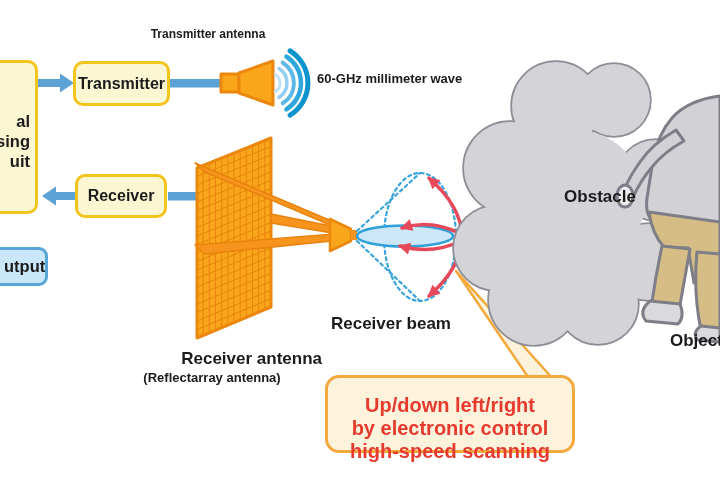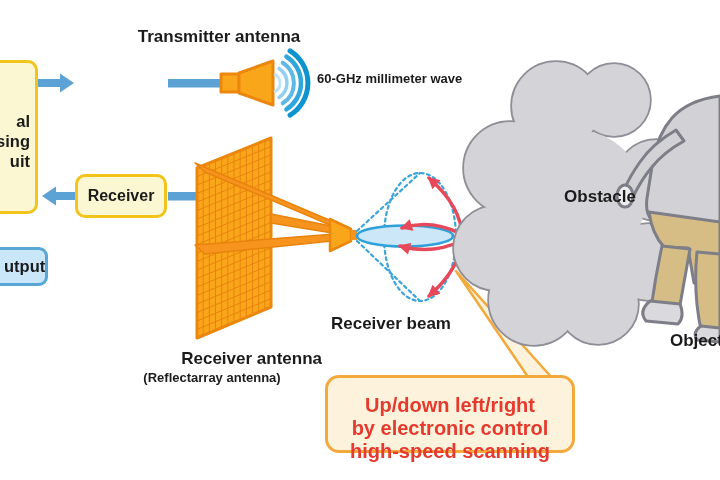--- a/index.html
+++ b/index.html
@@ -153,30 +153,31 @@
       <path d="M676,130 Q652,144 640,162 Q630,176 625,188 L633,197 Q641,180 652,167 Q664,152 684,141 Z" fill="#D2D2D6"></path>
       <ellipse cx="625" cy="196" rx="8" ry="11" fill="#EDEDEF"></ellipse>
       <path d="M649,212 L720,222 L720,286 L694,283 L688,248 L664,247 Q652,234 649,212 Z" fill="#D5BD85"></path>
       <path d="M662,246 L690,249 L680,305 L652,302 Q656,274 662,246 Z" fill="#D5BD85"></path>
       <path d="M650,301 L680,304 Q685,317 678,324 L646,321 Q638,311 650,301 Z" fill="#DADADE"></path>
       <path d="M697,252 L720,254 L720,332 L701,330 Q693,292 697,252 Z" fill="#D5BD85"></path>
       <path d="M701,326 L720,328 L720,342 L697,340 Q692,332 701,326 Z" fill="#DADADE"></path>
     </g>
   </svg>
 
-  <div class="lbl" style="left:119px;top:27px;width:200px;text-align:center;font-size:17px;">Transmitter antenna</div>
+  <div class="lbl" style="left:108px;top:27px;width:200px;text-align:center;font-size:12px;">Transmitter antenna</div>
 
   <div class="lbl" style="left:317px;top:71px;font-size:13px;">60-GHz millimeter wave</div>
 
   <div class="ybox sp" style="left:-36px;top:60px;width:74px;height:154px;">
     <div>al</div>
     <div>ssing</div>
     <div>uit</div>
   </div>
 
+  <div class="ybox" style="left:73px;top:61px;width:97px;height:45px;font-size:16px;">Transmitter</div>
 
   <div class="ybox" style="left:75px;top:174px;width:92px;height:44px;font-size:16px;border-radius:10px;">Receiver</div>
 
   <div class="obox" style="left:-14px;top:247px;width:62px;height:39px;">utput</div>
 
   <div class="lbl" style="left:122px;top:349px;width:200px;text-align:right;font-size:17px;">Receiver antenna</div>
 
   <div class="lbl" style="left:112px;top:370px;width:200px;text-align:center;font-size:13px;">(Reflectarray antenna)</div>
 
   <div class="lbl" style="left:291px;top:314px;width:160px;text-align:right;font-size:17px;">Receiver beam</div>

